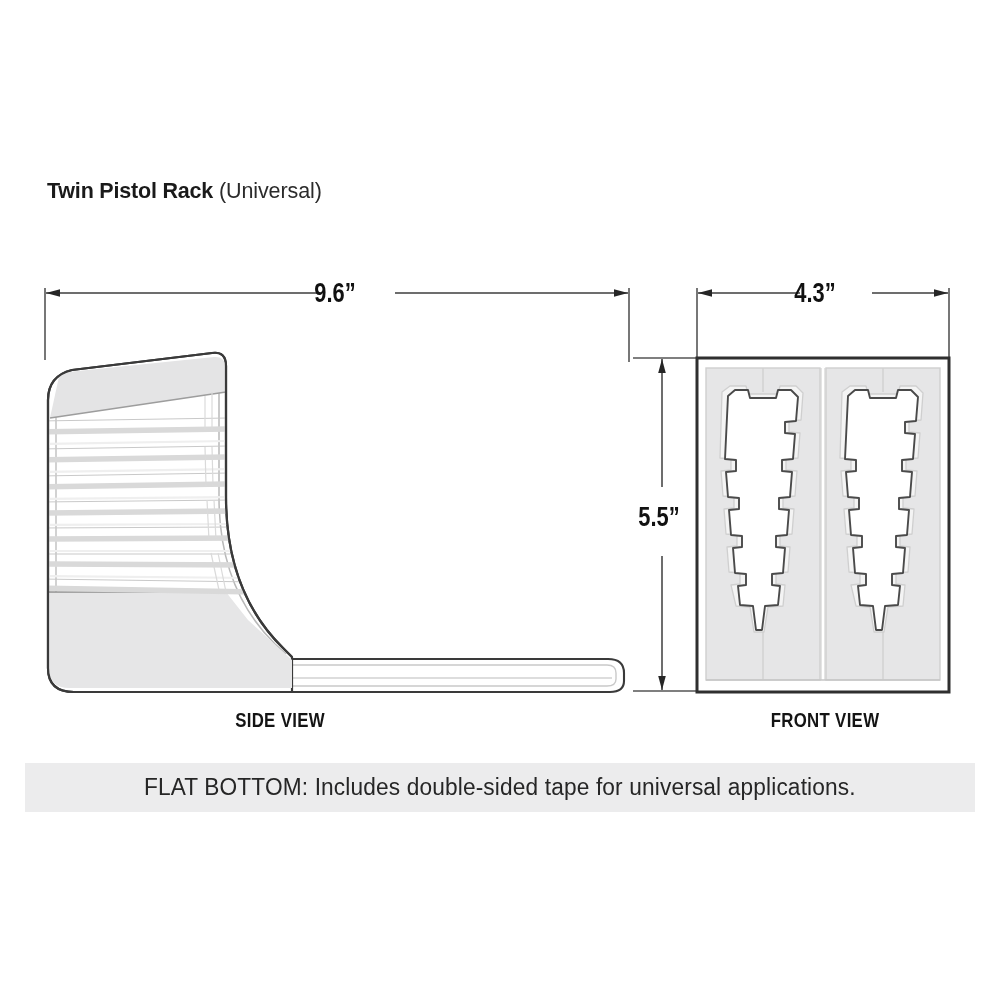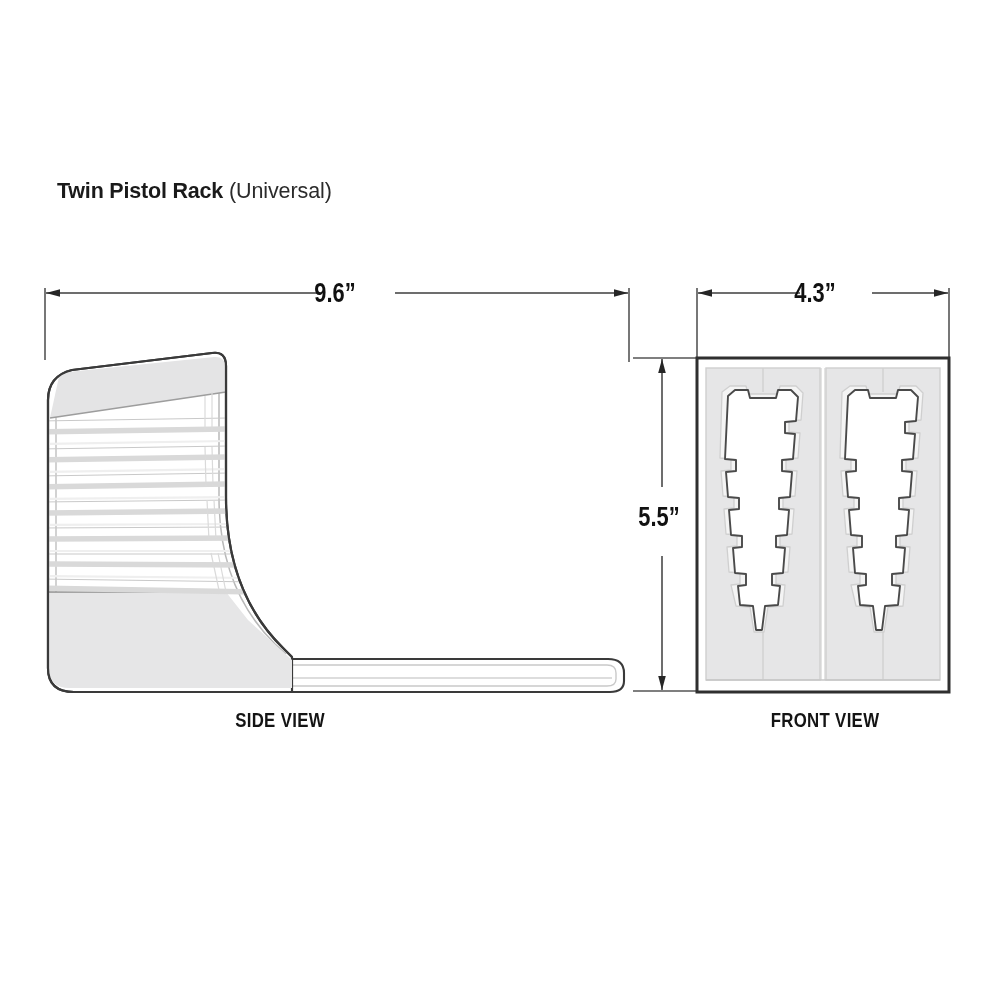--- a/index.html
+++ b/index.html
@@ -19,21 +19,21 @@
 
   #page {
     position: absolute;
     inset: 0;
     background: #ffffff;
   }
 
   
   #title-block {
     position: absolute;
-    left: 57px;
+    left: 47px;
     top: 179px;
     white-space: nowrap;
     color: #1a1a1a;
   }
   #title-main {
     font-size: 21.5px;
     font-weight: bold;
     letter-spacing: -0.2px;
   }
   #title-sub {
@@ -372,14 +372,17 @@
     </g>
   </svg>
 
   <div class="dim-label" id="dim-width-label">9.6”</div>
   <div class="dim-label" id="dim-depth-label">4.3”</div>
   <div class="dim-label" id="dim-height-label">5.5”</div>
 
   <div class="view-caption" id="caption-side">SIDE VIEW</div>
   <div class="view-caption" id="caption-front">FRONT VIEW</div>
 
+  <div id="banner">
+    <span id="banner-text">FLAT BOTTOM: Includes double-sided tape for universal applications.</span>
+  </div>
 
 </div>
 
 </body></html>

